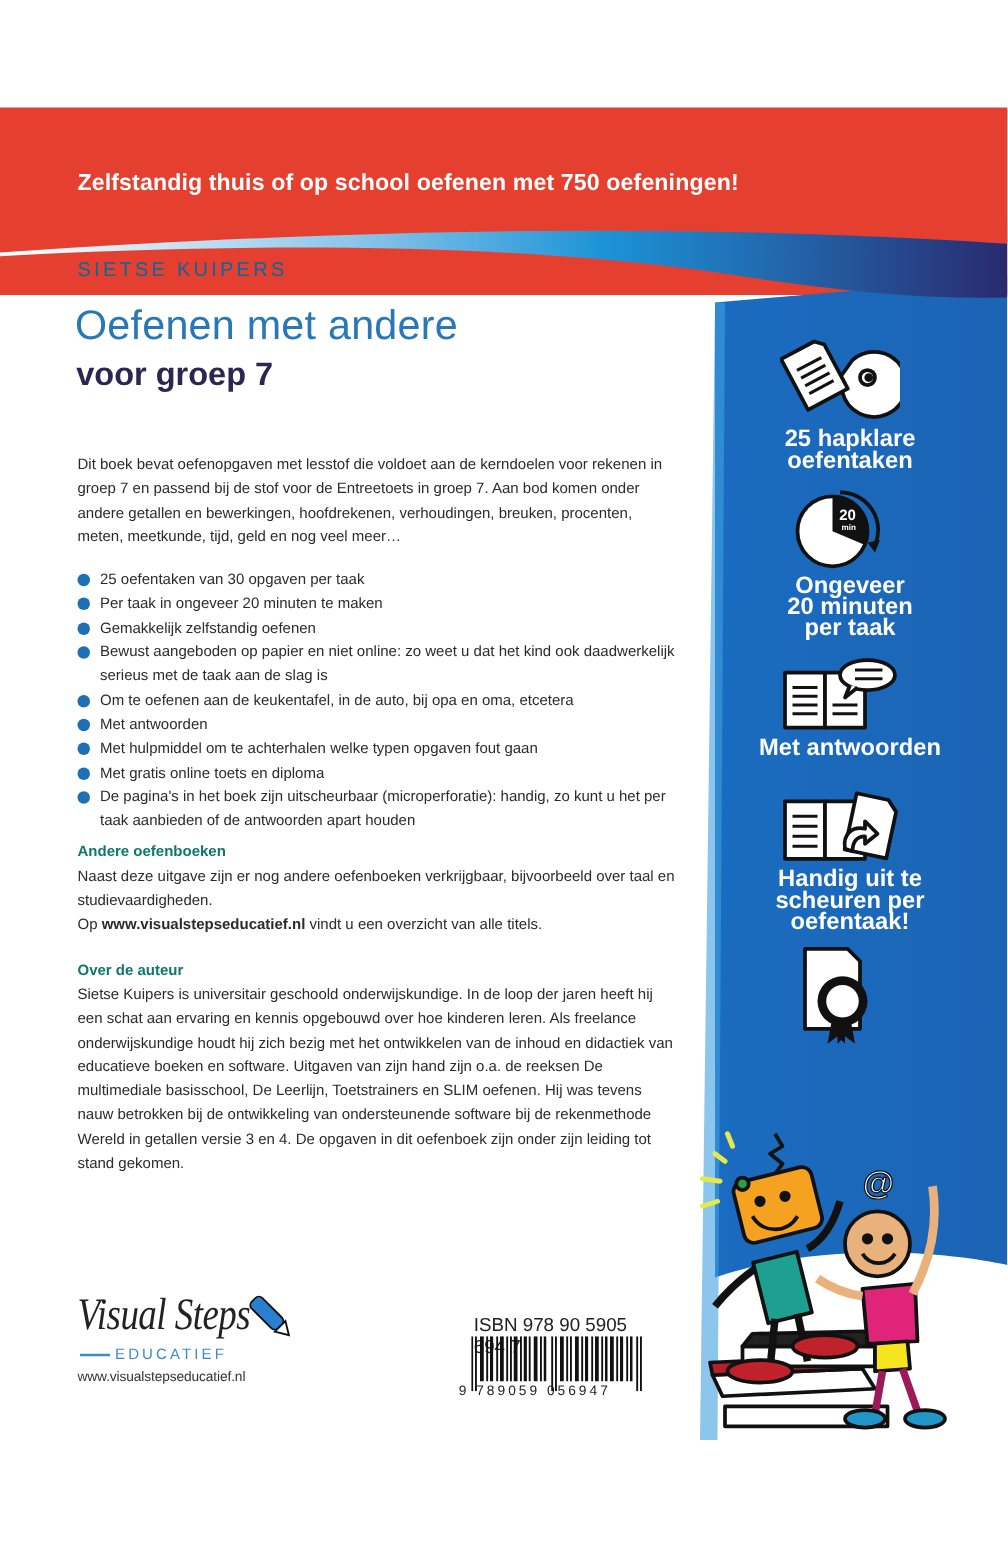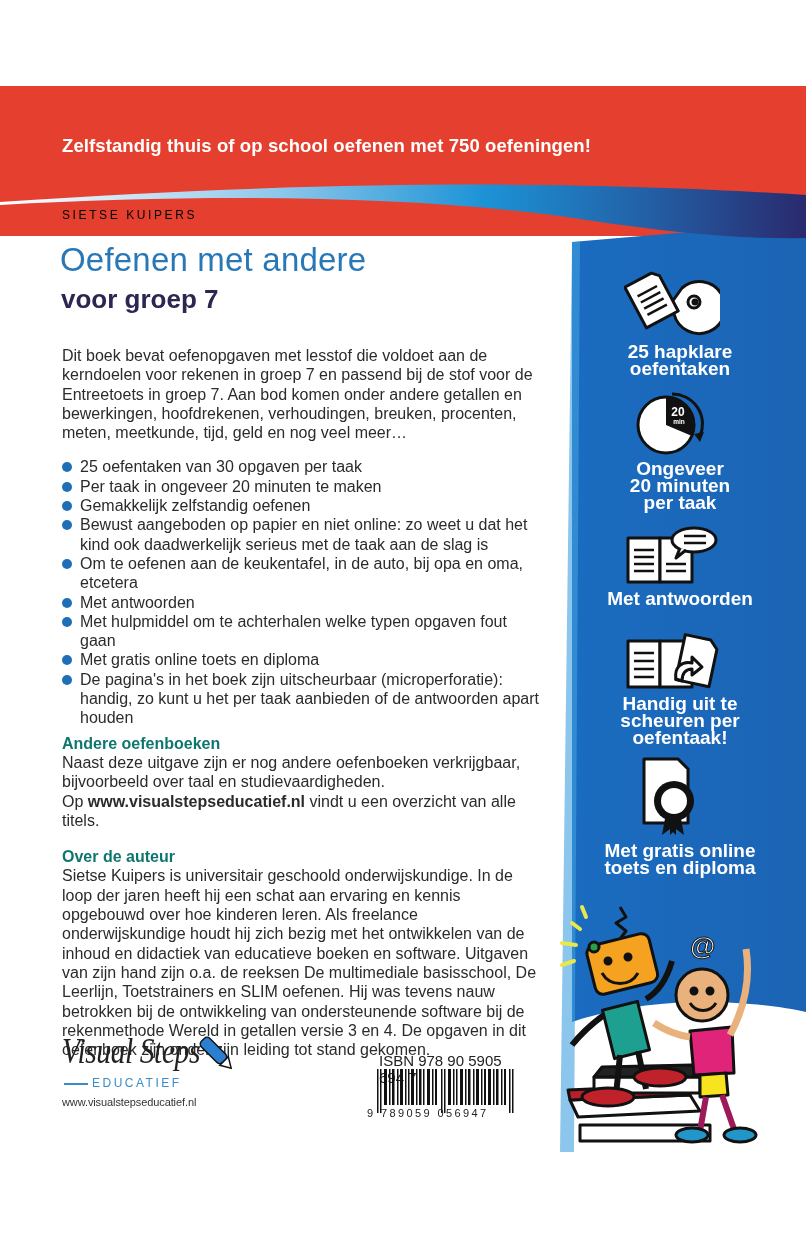--- a/index.html
+++ b/index.html
@@ -12,25 +12,25 @@
   .banner { position: absolute; left: 0; top: 86px; width: 806px; height: 150px; background: #e5402f; }
   .banner-text { position: absolute; left: 62px; top: 135px; color: #fff; font-size: 18.5px; font-weight: bold; letter-spacing: 0.1px; }
 
   
   .swoosh { position: absolute; left: 0; top: 180px; width: 806px; height: 80px; }
 
   
   .side-panel { position: absolute; left: 560px; top: 222px; width: 246px; height: 930px; }
 
   
-  .author { position: absolute; left: 62px; top: 208px; font-size: 12px; letter-spacing: 2.6px; color: #000000; }
+  .author { position: absolute; left: 62px; top: 208px; font-size: 16px; letter-spacing: 2.6px; color: #0369a1; }
   .title-main { position: absolute; left: 60px; top: 241px; font-size: 33px; color: #2878b8; font-weight: normal; letter-spacing: 0.2px; }
   .title-sub { position: absolute; left: 61px; top: 284px; font-size: 26px; color: #2c2651; }
 
-  .content { position: absolute; left: 62px; top: 346px; width: 480px; font-size: 16px; line-height: 19.3px; color: #2b2b2b; }
+  .content { position: absolute; left: 62px; top: 362px; width: 480px; font-size: 12px; line-height: 19.3px; color: #2b2b2b; }
   .intro { margin-bottom: 15px; }
   .bullets { list-style: none; margin-bottom: 6px; }
   .bullets li { position: relative; padding-left: 18px; }
   .bullets li .dot { position: absolute; left: 0; top: 5px; width: 10px; height: 10px; border-radius: 50%; background: #1e6fb5; }
   .section-head { color: #0f766e; font-weight: bold; }
   .section { margin-bottom: 17px; }
   .strong-url { font-weight: bold; }
 
   
   .feature { position: absolute; left: 580px; width: 200px; text-align: center; color: #fff; font-weight: bold; font-size: 19px; line-height: 17px; }
@@ -197,24 +197,20 @@
 
   <svg class="feature-icon" style="left:640px; top:757px;" width="64" height="80" viewBox="0 0 64 80">
     <path d="M4 2 L38 2 L48 12 L48 66 L4 66 Z" fill="#fff" stroke="#111" stroke-width="3" stroke-linejoin="round"></path>
     <path d="M26 56 L22 78 L30 72 L36 78 L36 58 Z" fill="#111"></path>
     <path d="M40 56 L44 78 L36 72 L30 78 L30 58 Z" fill="#111"></path>
     <g fill="#111">
       <circle cx="34" cy="44" r="20"></circle>
     </g>
     <circle cx="34" cy="44" r="13" fill="#fff"></circle>
   </svg>
-  <div class="feature" style="top:842px;">
-    <span class="label">Met gratis online</span>
-    <span class="label">toets en diploma</span>
-  </div>
 
   <svg class="feature-icon" style="left:550px; top:895px;" width="256" height="250" viewBox="0 0 256 250">
 
     <g stroke="#111" stroke-width="3" stroke-linejoin="round">
       <path d="M30 230 L160 230 L160 246 L30 246 Z" fill="#fff"></path>
       <path d="M20 205 L140 200 L150 216 L28 222 Z" fill="#fff"></path>
       <path d="M20 205 L140 200 L130 190 L18 195 Z" fill="#b7202a"></path>
       <path d="M44 182 L150 182 L150 198 L44 198 Z" fill="#fff"></path>
       <path d="M44 182 L150 182 L142 170 L52 172 Z" fill="#222"></path>
     </g>

